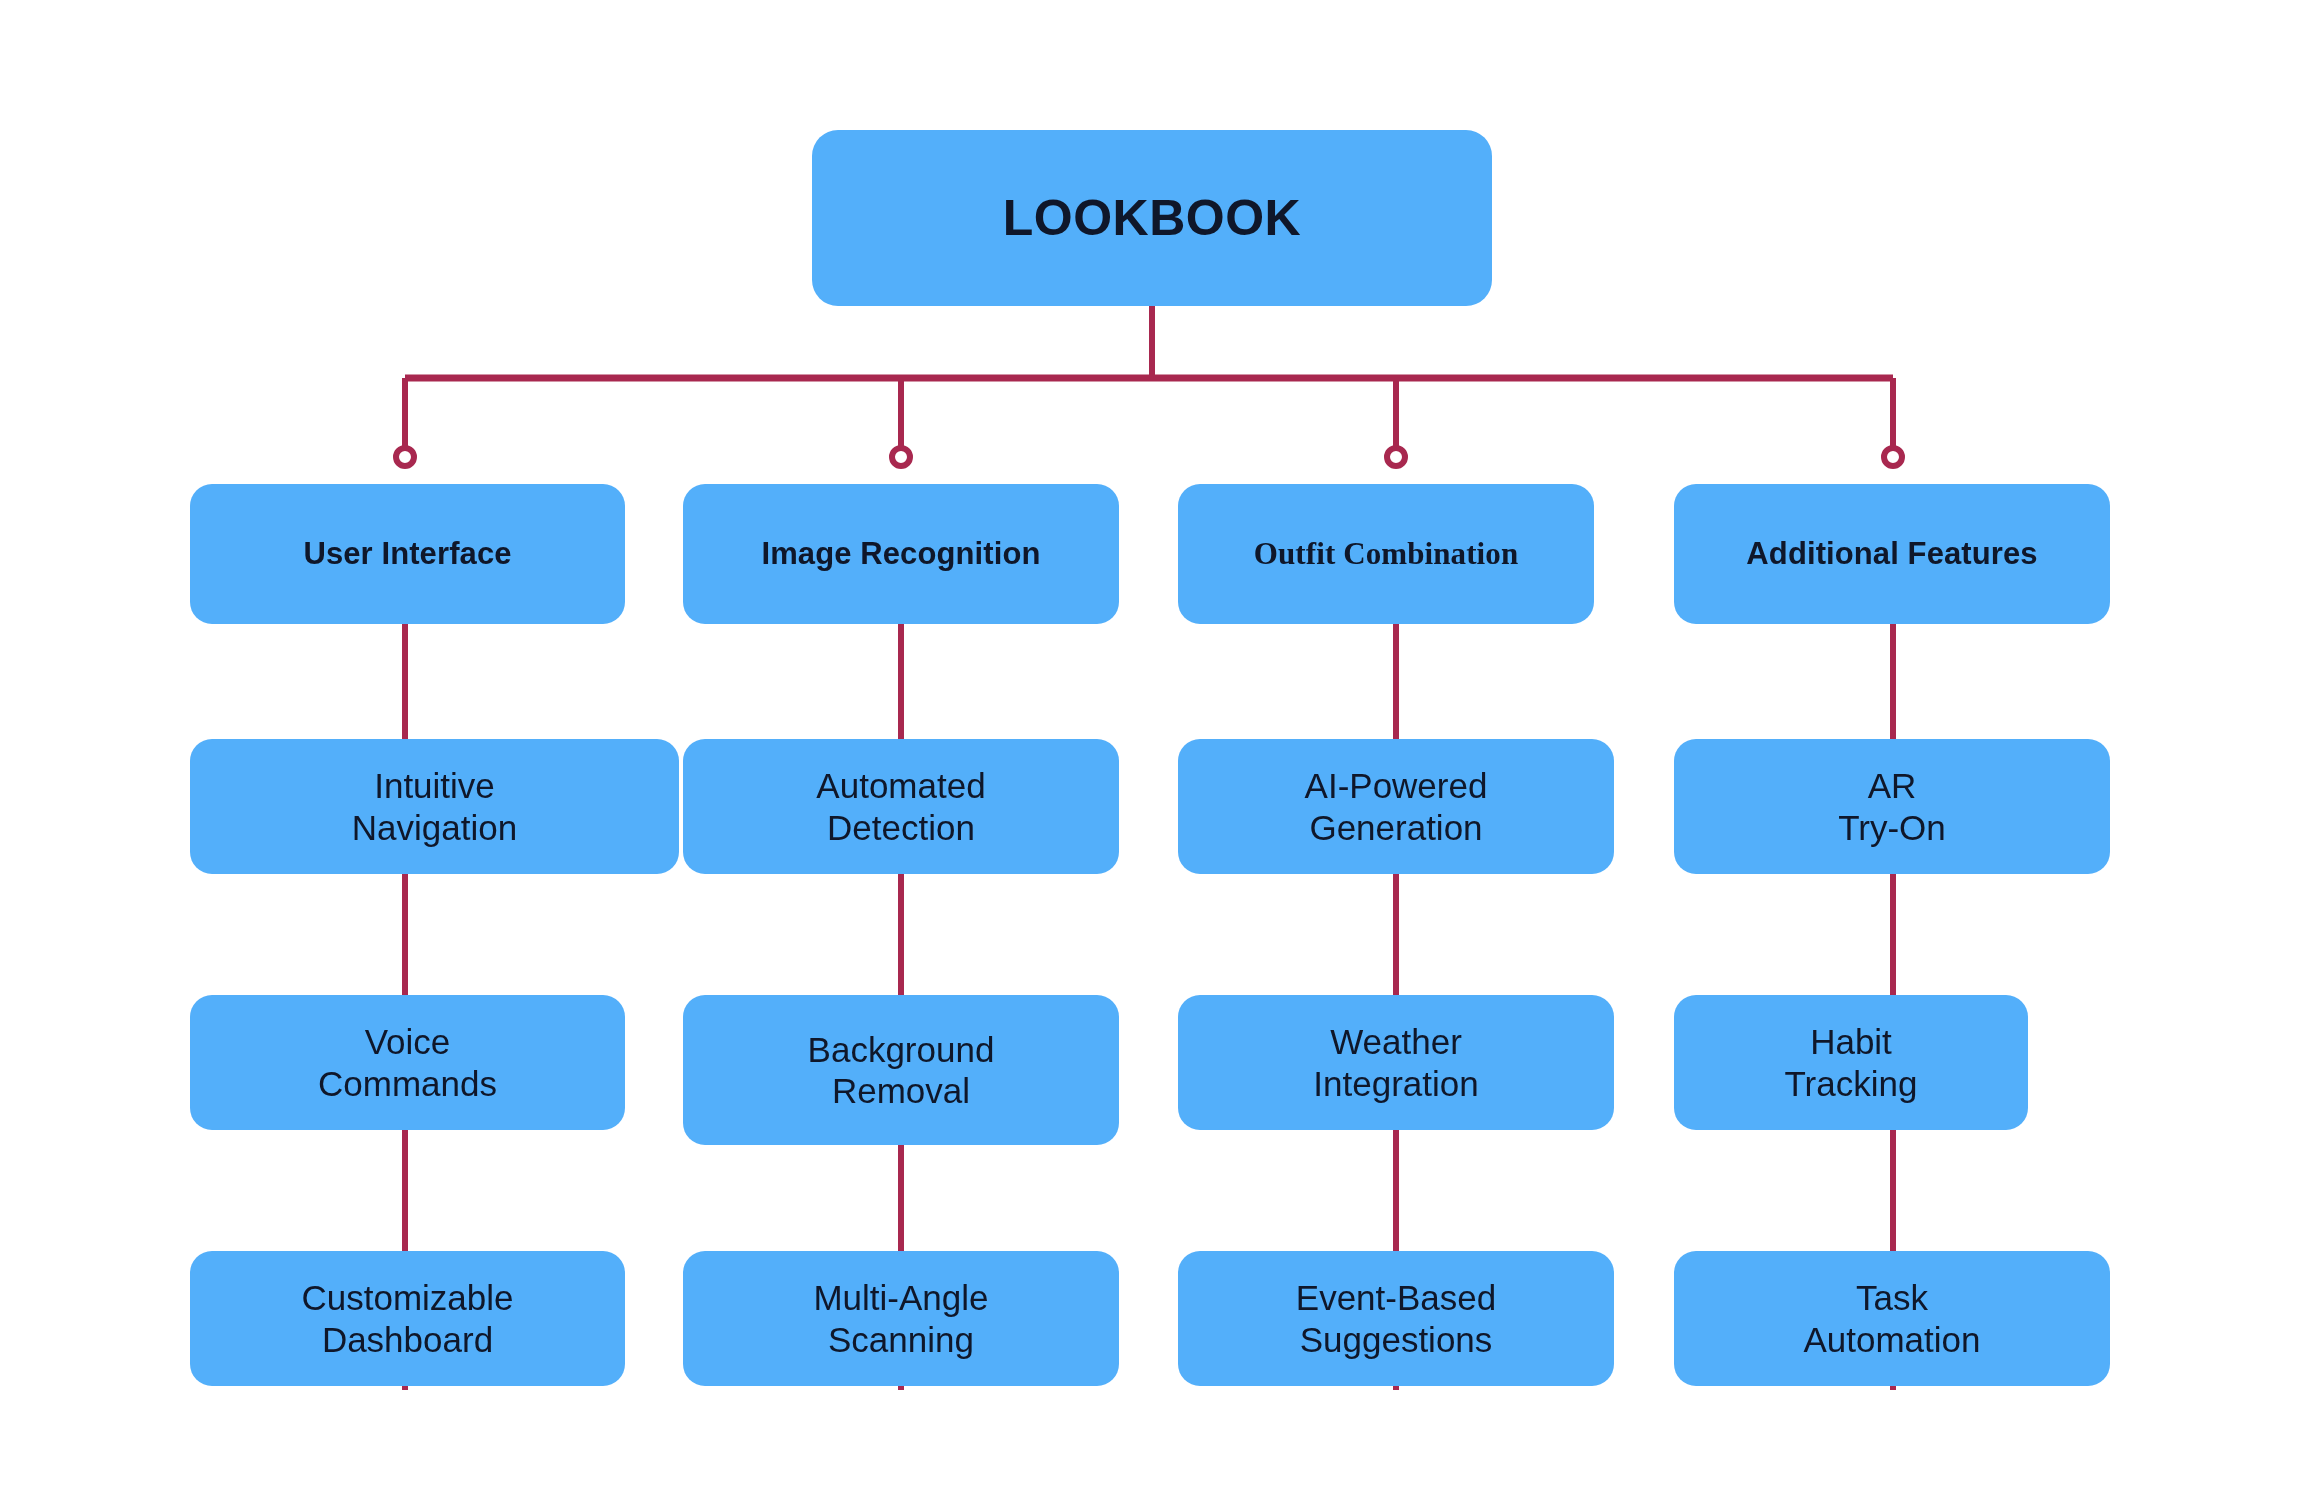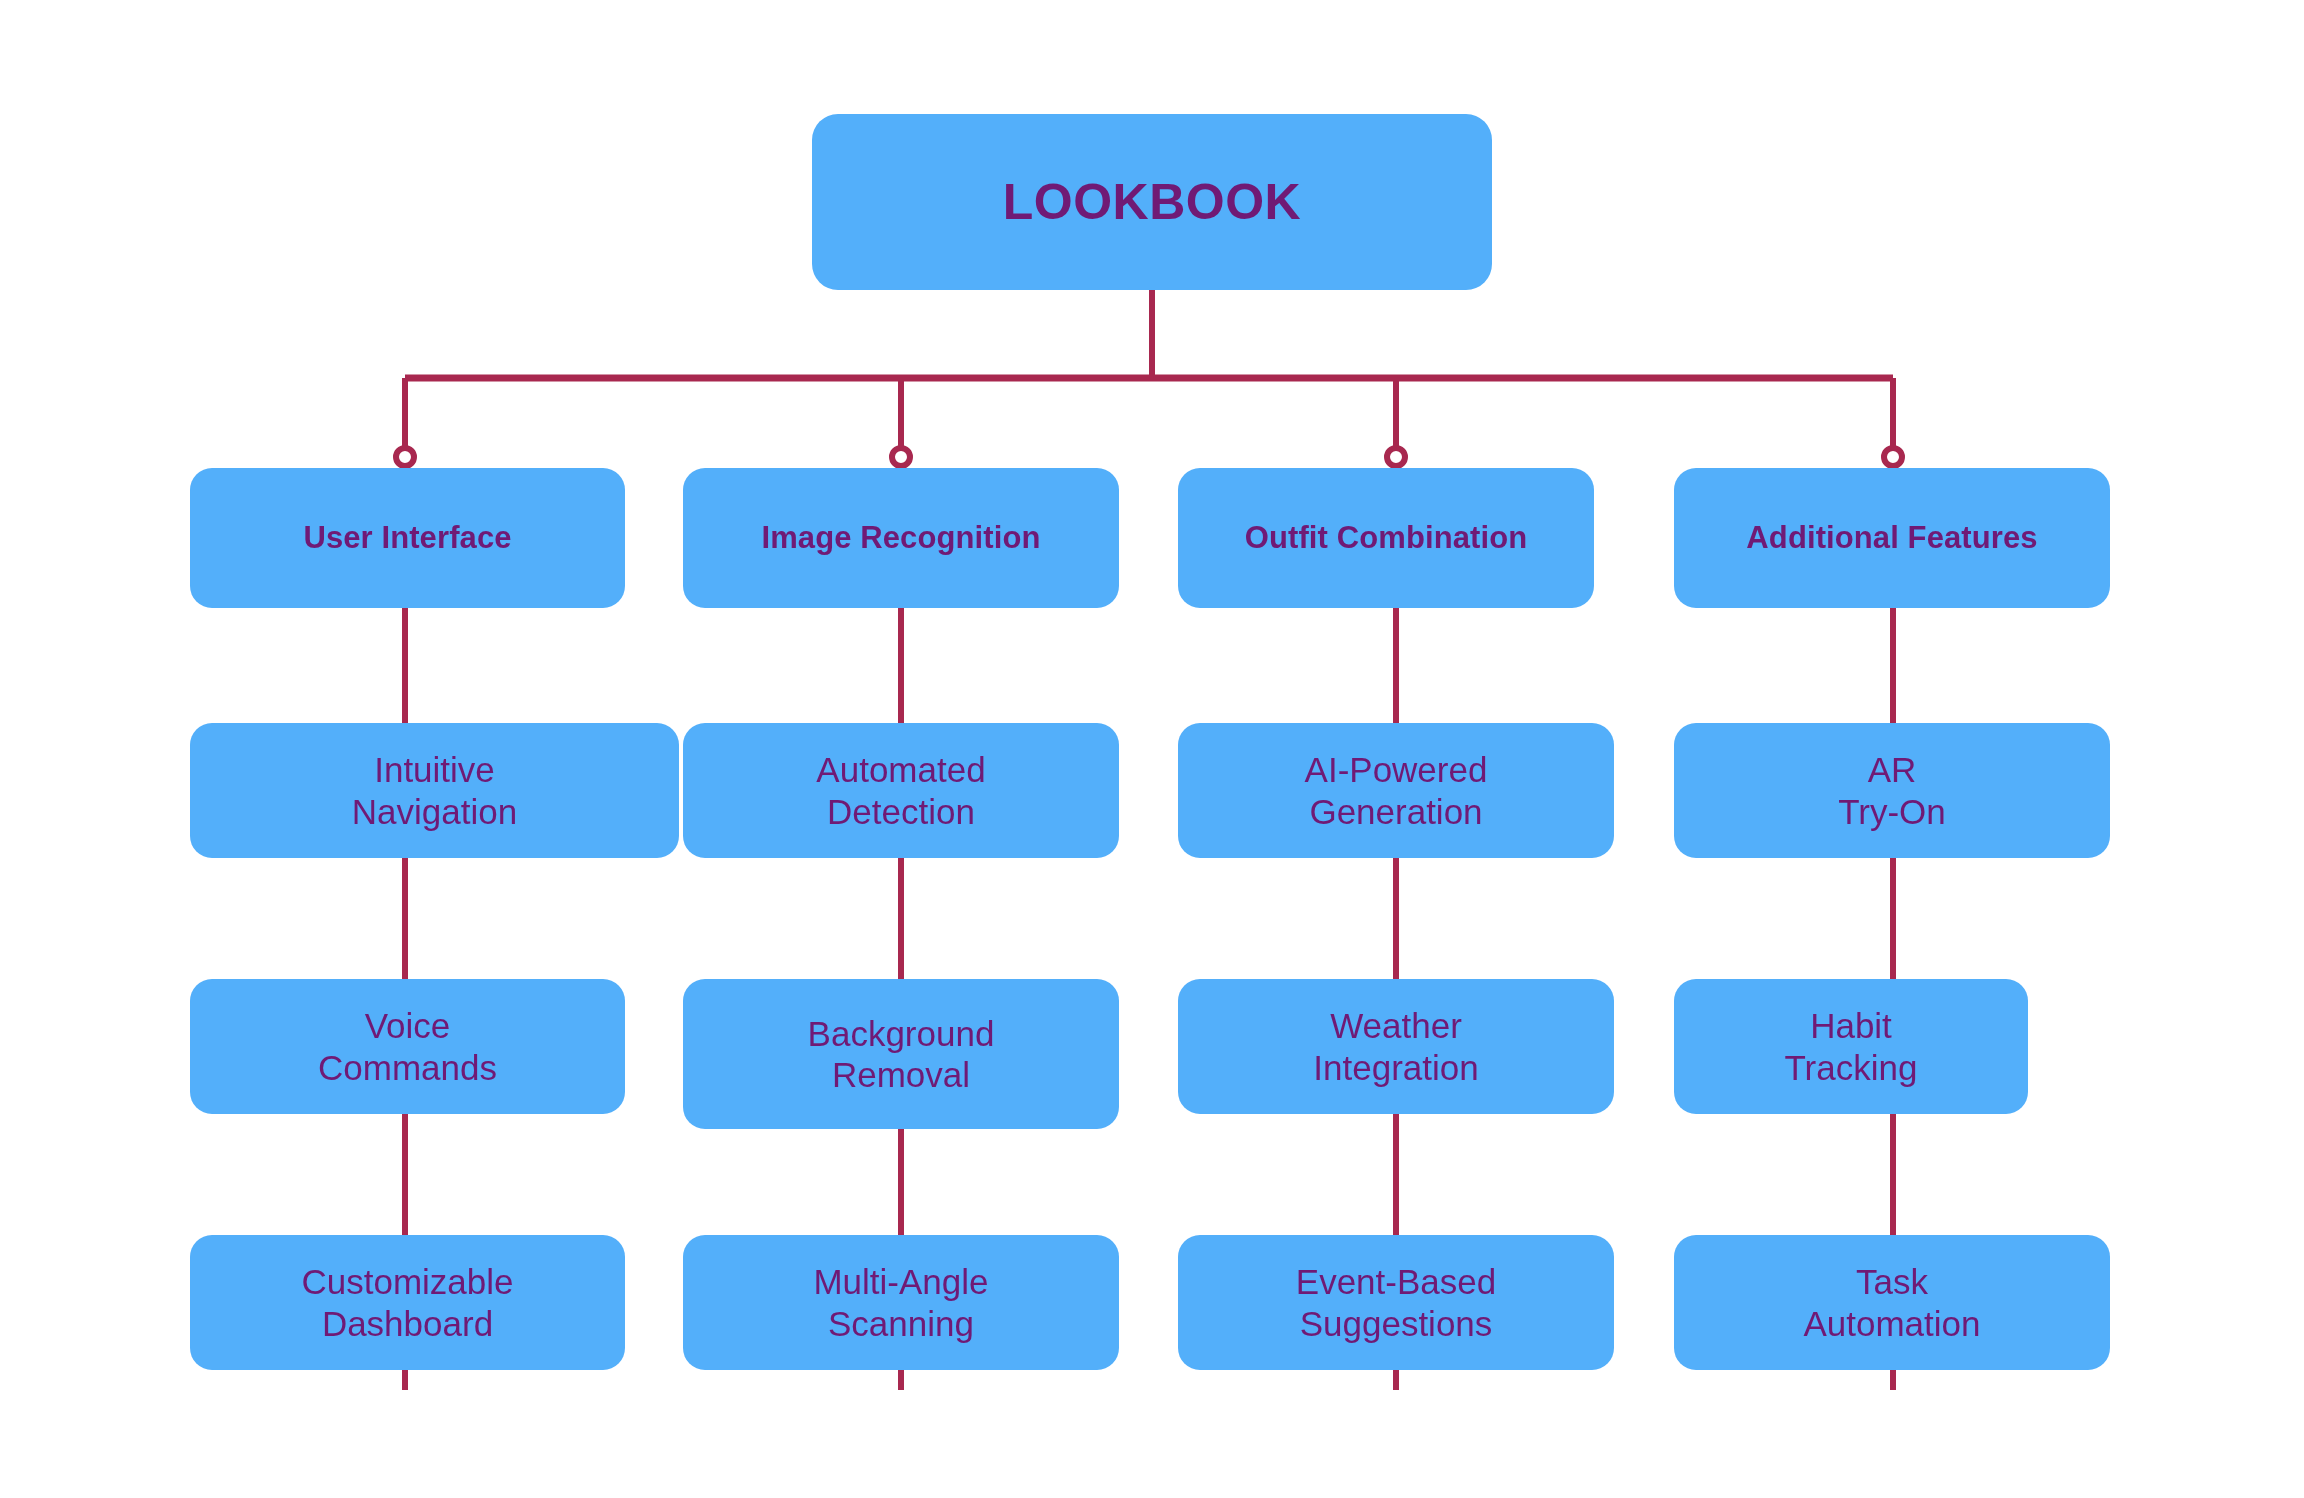--- a/index.html
+++ b/index.html
@@ -34,25 +34,26 @@
 
   
   .node {
     position: absolute;
     z-index: 2;
     box-sizing: border-box;
     display: flex;
     align-items: center;
     justify-content: center;
     text-align: center;
-    color: #701a75;
+    color: #0f172a;
     background: #53AFFA;
     border-radius: 22px;
     line-height: 1.18;
     padding: 0 14px;
+    margin-top: 16px;
   }
 
   .node.root {
     border-radius: 26px;
     font-weight: bold;
     font-size: 50px;
     letter-spacing: 0.5px;
   }
 
   .node.category {
@@ -104,21 +105,21 @@
   </div>
 
   <div class="node category" style="left:190px; top:468px; width:435px; height:140px;">
     <span class="label">User Interface</span>
   </div>
 
   <div class="node category" style="left:683px; top:468px; width:436px; height:140px;">
     <span class="label">Image Recognition</span>
   </div>
 
-  <div class="node category" style="left:1178px; top:468px; width:416px; height:140px;">
+  <div class="node category" style="left:1178px; top:468px; width:416px; height:140px;font-family:Liberation Serif, serif;">
     <span class="label">Outfit Combination</span>
   </div>
 
   <div class="node category" style="left:1674px; top:468px; width:436px; height:140px;">
     <span class="label">Additional Features</span>
   </div>
 
   <div class="node leaf" style="left:190px; top:723px; width:489px; height:135px;">
     <span class="label">Intuitive
 Navigation</span>

